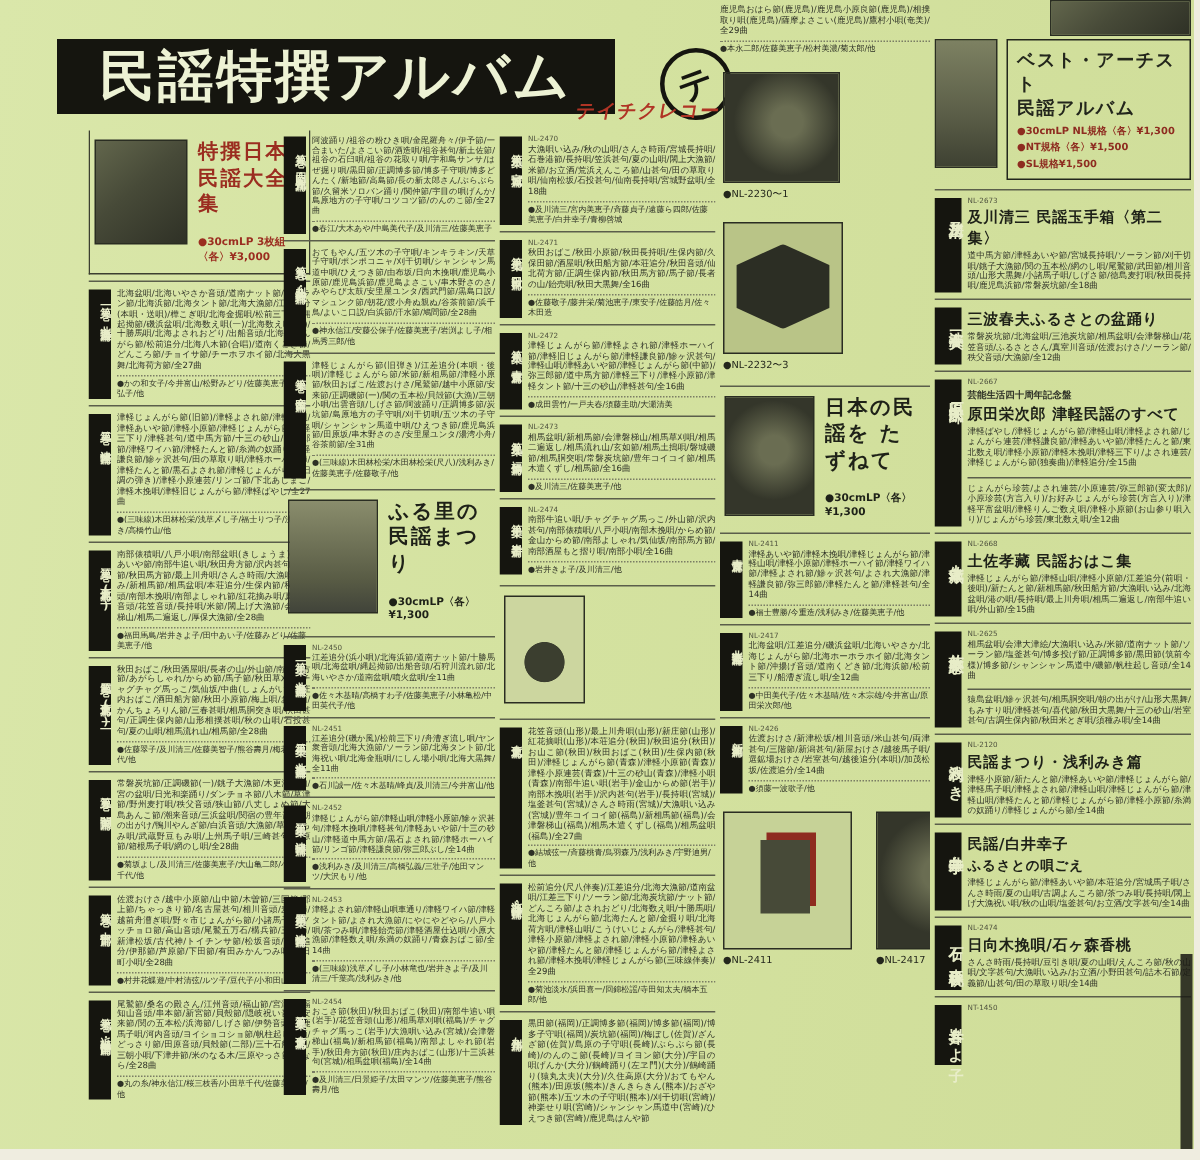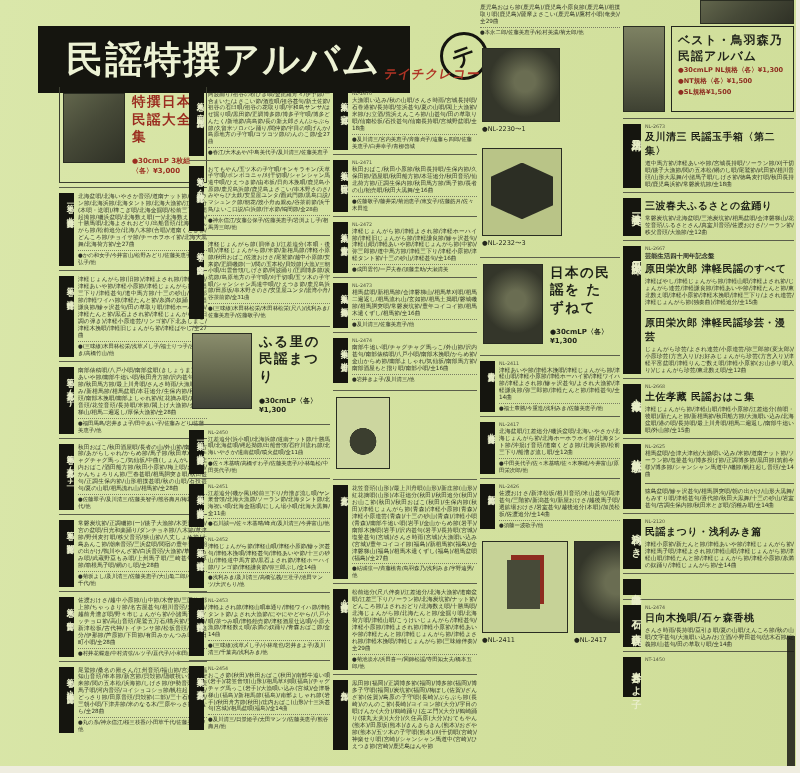--- a/index.html
+++ b/index.html
@@ -1,20 +1,20 @@
 <!DOCTYPE html>
 <html><head>
 <meta charset="utf-8">
 <style>
   html,body{margin:0;padding:0;background:#efede0;}
   .page{position:relative;width:800px;height:773px;overflow:hidden;background:#efede0;
         font-family:"DejaVu Sans",sans-serif;color:#2f3227;}
   .paper{position:absolute;left:0;top:0;width:796px;height:766px;
          background:linear-gradient(100deg,#dae7aa 0%,#d4e2a0 45%,#cfdd99 100%);}
-  .banner{position:absolute;left:38px;top:26px;width:372px;height:67px;background:#15150f;
+  .banner{position:absolute;left:38px;top:26px;width:372px;height:50px;background:#15150f;
           color:#edf2d4;display:flex;align-items:center;justify-content:center;
           font-weight:bold;font-size:37px;letter-spacing:2px;white-space:nowrap;}
   .logo-circle{position:absolute;left:440px;top:32px;width:42px;height:42px;border:3px solid #15150f;
           border-radius:50%;display:flex;align-items:center;justify-content:center;
           font-size:23px;font-weight:bold;color:#15150f;}
   .logo-circle span{transform:rotate(-20deg);}
   .brand{position:absolute;left:384px;top:66px;font-size:12.5px;font-weight:bold;color:#b03425;
          transform:skewX(-10deg);letter-spacing:1px;}
   .corner-cover{position:absolute;left:700px;top:0;width:94px;height:24px;}
   .edge-shadow{position:absolute;left:787px;top:636px;width:8px;height:130px;background:#1a1a14;opacity:.85;}
@@ -35,21 +35,21 @@
   .album-title.sub{font-size:9px;margin-top:-1px;}
   .album.follow{border-top:1px solid #5b5e4b;margin-top:5px;padding-top:4px;}
   .title-block{display:flex;gap:7px;align-items:flex-start;padding:6px 3px;margin:3px 0 4px;border-top:1px solid #5b5e4b;}
   .title-block.boxed{border:1px solid #3c3f30;}
   .tb-right{flex:1;}
   .series-title{font-size:13.5px;font-weight:bold;letter-spacing:1.5px;color:#1e2118;line-height:1.3;}
   .series-title.red{color:#9b2d20;}
   .spec{font-size:7px;font-weight:bold;margin-top:10px;color:#1e2118;}
   .spec.red{color:#9b2d20;}
   .cover{flex:0 0 auto;border:1px solid #2a2d22;box-sizing:border-box;}
-  .covers-row{display:flex;gap:6px;padding:8px 2px 6px;border-top:none;}
+  .covers-row{display:flex;gap:16px;padding:8px 2px 6px;border-top:none;}
   .cover-fig{margin:0;}
   .caption{font-size:6.5px;margin-top:3px;color:#23261c;}
   .artist-box-row{display:flex;gap:6px;padding:2px 0 6px;}
   .ba-box{border:1.5px solid #23261c;padding:5px 6px;flex:1;background:transparent;}
   .ba-title{font-size:12px;font-weight:bold;line-height:1.35;color:#23261c;letter-spacing:1px;}
   .ba-spec{font-size:6.6px;font-weight:bold;color:#8e2c20;margin-top:2px;}
   .ba-spec:nth-of-type(1){margin-top:6px;}
   .fragment{padding:2px 0 4px;border-top:none;}
   
   .covA{background:linear-gradient(140deg,#62664c 0%,#474a38 45%,#2f3126 100%);}
@@ -330,21 +330,21 @@
         <figure class="cover-fig">
           <div class="cover covD" style="width: 78px; height: 92px;"></div>
           <div class="caption">●NL-2417</div>
         </figure>
       </div>
     </div>
   <div class="col" data-col="col5" style="left:623px;top:24px;width:171px;height:742px;">
       <div class="artist-box-row">
         <div class="cover covG" style="width: 42px; height: 86px;"></div>
         <div class="ba-box">
-          <div class="ba-title">ベスト・鳥羽森乃</div>
+          <div class="ba-title">ベスト・アーチスト</div>
           <div class="ba-title">民謡アルバム</div>
           <div class="ba-spec">●30cmLP NL規格〈各〉¥1,300</div>
           <div class="ba-spec">●NT規格〈各〉¥1,500</div>
           <div class="ba-spec">●SL規格¥1,500</div>
         </div>
       </div>
       <div class="section artist">
         <div class="vlabel wide">及川清三</div>
         <div class="sec-content">
           <div class="album">
@@ -366,21 +366,20 @@
       <div class="section artist">
         <div class="vlabel wide">原田栄次郎</div>
         <div class="sec-content">
           <div class="album">
             <div class="catno">NL-2667</div>
             <div class="note">芸能生活四十周年記念盤</div>
             <div class="album-title">原田栄次郎 津軽民謡のすべて</div>
             <div class="songs">津軽ばやし/津軽じょんがら節/津軽山唄/津軽よされ節/じょんがら連芸/津軽謙良節/津軽あいや節/津軽たんと節/東北数え唄/津軽小原節/津軽木挽唄/津軽三下り/よされ連芸/津軽じょんがら節(独奏曲)/津軽追分/全15曲</div>
           </div>
           <div class="album follow">
-            <div class="album-title">原田栄次郎 津軽民謡珍芸・漫芸</div>
             <div class="songs">じょんがら珍芸/よされ連芸/小原連芸/弥三郎節(変太郎)/小原珍芸(方言入り)/お好みじょんがら珍芸(方言入り)/津軽平富盆唄/津軽りんご数え唄/津軽小原節(お山参り唄入り)/じょんがら珍芸/東北数え唄/全12曲</div>
           </div>
         </div>
       </div>
       <div class="section artist">
         <div class="vlabel wide">土佐孝藏</div>
         <div class="sec-content">
           <div class="album">
             <div class="catno">NL-2668</div>
             <div class="album-title">土佐孝藏 民謡おはこ集</div>
@@ -405,20 +404,27 @@
         <div class="sec-content">
           <div class="album">
             <div class="catno">NL-2120</div>
             <div class="album-title">民謡まつり・浅利みき篇</div>
             <div class="songs">津軽小原節/新たんと節/津軽あいや節/津軽じょんがら節/津軽馬子唄/津軽よされ節/津軽山唄/津軽じょんがら節/津軽山唄/津軽たんと節/津軽じょんがら節/津軽小原節/糸満の奴踊り/津軽じょんがら節/全14曲</div>
           </div>
         </div>
       </div>
       <div class="section artist">
         <div class="vlabel wide">白井幸子</div>
+        <div class="sec-content">
+          <div class="album">
+            <div class="album-title">民謡/白井幸子</div>
+            <div class="album-title sub">ふるさとの唄ごえ</div>
+            <div class="songs">津軽じょんがら節/津軽あいや節/本荘追分/宮城馬子唄/さんさ時雨/夏の山唄/古調よんころ節/茶つみ唄/長持唄/閖上げ大漁祝い唄/秋の山唄/塩釜甚句/お立酒/文字甚句/全14曲</div>
+          </div>
+        </div>
       </div>
       <div class="section artist">
         <div class="vlabel wide">石ケ森香桃</div>
         <div class="sec-content">
           <div class="album">
             <div class="catno">NL-2474</div>
             <div class="album-title">日向木挽唄/石ヶ森香桃</div>
             <div class="songs">さんさ時雨/長持唄/豆引き唄/夏の山唄/えんころ節/秋の山唄/文字甚句/大漁唄い込み/お立酒/小野田甚句/詰木石節/定義節/山甚句/田の草取り唄/全14曲</div>
           </div>
         </div>

